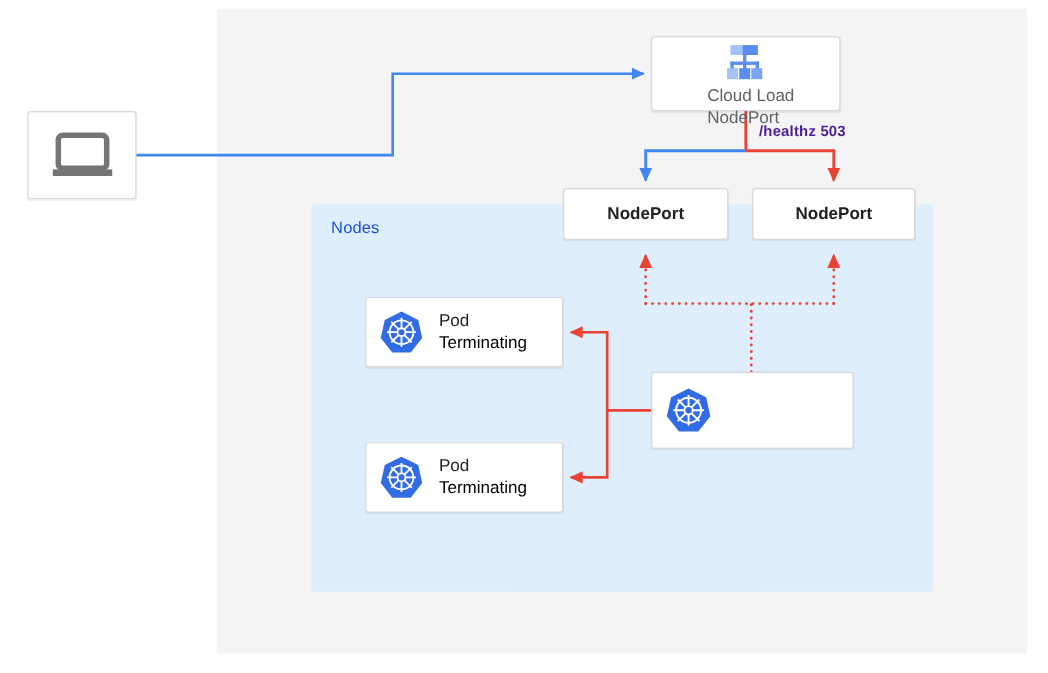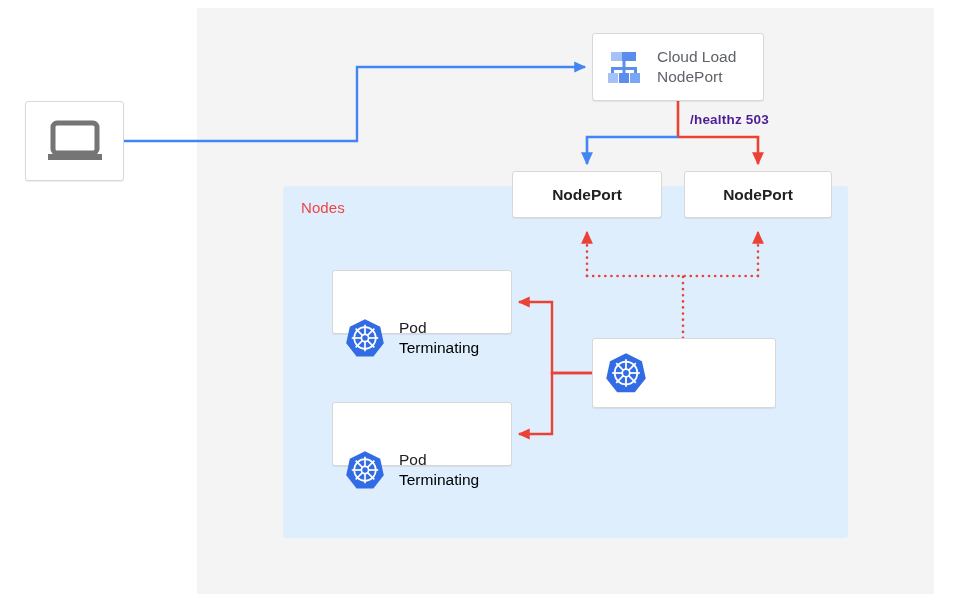--- a/index.html
+++ b/index.html
@@ -27,21 +27,21 @@
     position: absolute;
     left: 283px; top: 186px;
     width: 565px; height: 352px;
     background: #dfeefc;
     border-radius: 3px;
   }
   .nodes-label {
     position: absolute;
     left: 301px; top: 199px;
     font-size: 15px;
-    color: #ef4444;
+    color: #1d4ed8;
     letter-spacing: .1px;
   }
   
   .card {
     position: absolute;
     background: #ffffff;
     border: 1px solid #d8d8d8;
     border-radius: 3px;
     box-sizing: border-box;
     box-shadow: 0 1px 1px rgba(0,0,0,.07);
@@ -67,21 +67,21 @@
     left: 25px; top: 101px;
     width: 99px; height: 80px;
   }
   .laptop-icon { margin: 0 auto; display:block; }
 
   
   .clb-box {
     left: 592px; top: 33px;
     width: 172px; height: 68px;
   }
-  .clb-box .card-inner { padding-left: 9px; }
+  .clb-box .card-inner { padding-left: 9px; flex-direction: column; }
   .clb-icon { flex: 0 0 auto; margin-right: 11px; }
   .clb-label { font-size: 15.5px; color: #5f6368; line-height: 1.32; }
 
   
   .np-box {
     left: 512px; top: 171px;
     width: 150px; height: 47px;
   }
   .hcnp-box {
     left: 684px; top: 171px;
@@ -92,21 +92,21 @@
     text-align: center;
     font-size: 15.5px;
     font-weight: bold;
     color: #202124;
     line-height: 1.25;
   }
 
   
   .pod-box-1 { left: 332px; top: 270px; width: 180px; height: 64px; }
   .pod-box-2 { left: 332px; top: 402px; width: 180px; height: 64px; }
-  .pod-box-1 .card-inner, .pod-box-2 .card-inner { padding-left: 12px; margin-top: 36px; }
+  .pod-box-1 .card-inner, .pod-box-2 .card-inner { padding-left: 12px; }
   .k8s-icon { flex: 0 0 auto; margin-right: 14px; }
 
   
   .kp-box { left: 592px; top: 338px; width: 184px; height: 70px; }
   .kp-box .card-inner { padding-left: 12px; }
 
   
   .healthz-label {
     position: absolute;
     left: 690px; top: 112px;

